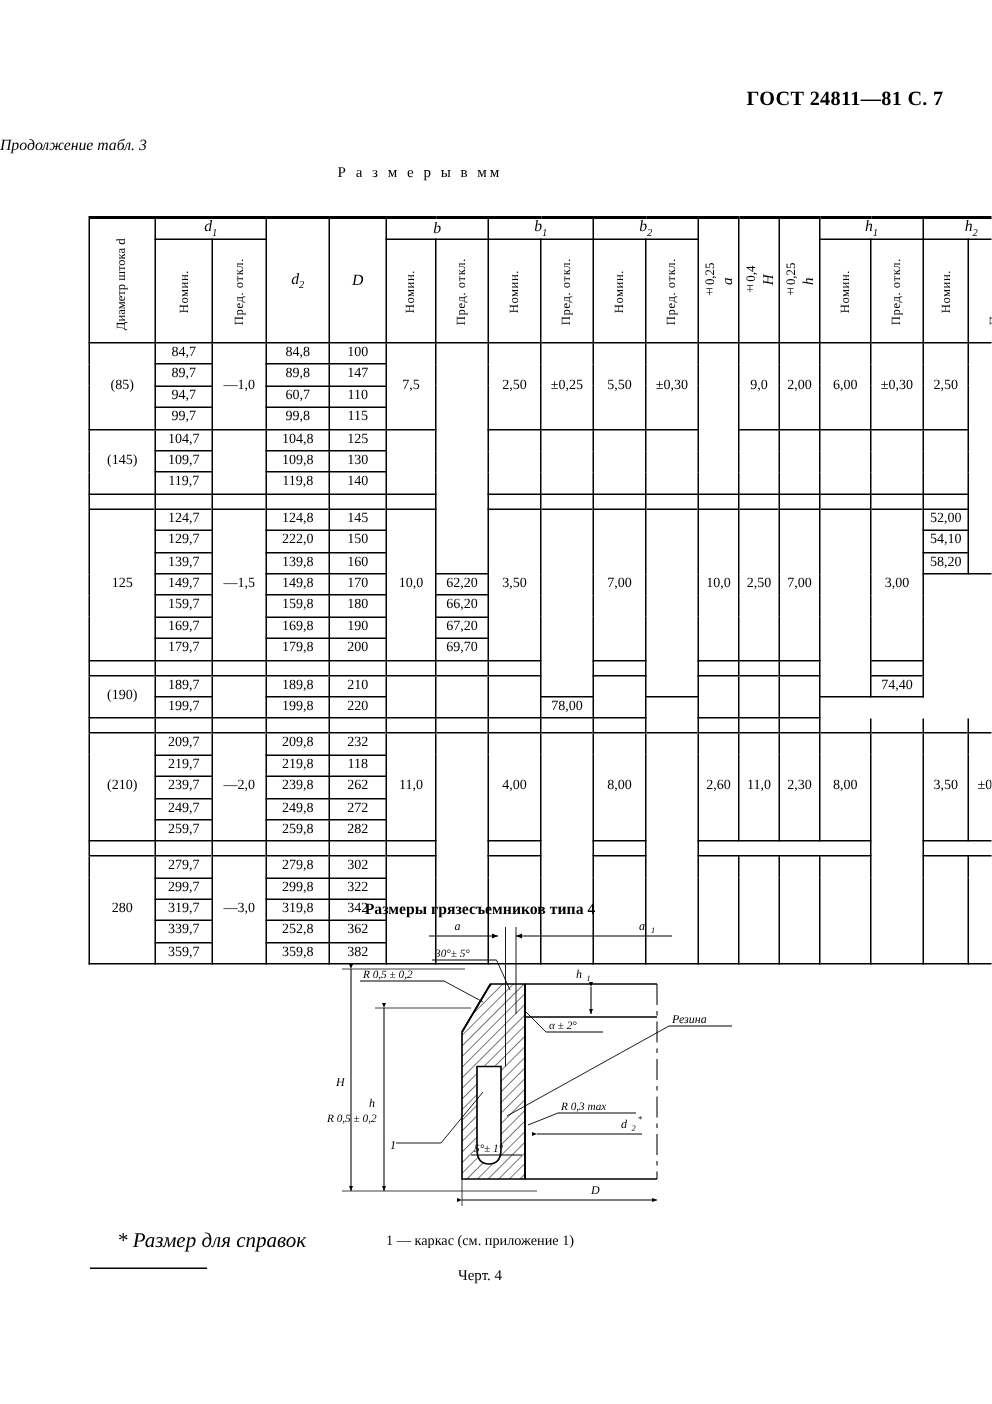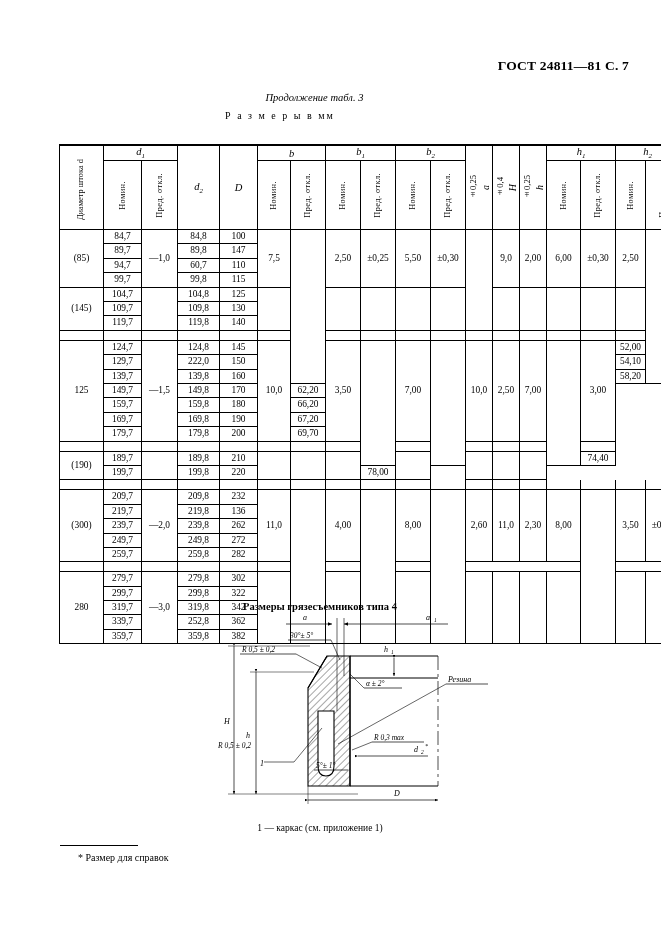--- a/index.html
+++ b/index.html
@@ -30,21 +30,21 @@
     width: 629px;
     text-align: right;
     font-size: 13.5px;
     font-weight: bold;
     letter-spacing: .2px;
   }
   .cont-note {
     position: absolute;
     left: 0; top: 92px;
     width: 629px;
-    text-align: center;
+    text-align: left;
     font-size: 10.5px;
     font-style: italic;
   }
   .sizes-note {
     position: absolute;
     left: 0; top: 110px;
     width: 560px;
     text-align: center;
     font-size: 10px;
     letter-spacing: 2px;
@@ -155,22 +155,23 @@
   }
   .footnote-rule {
     position: absolute;
     left: 60px; top: 845px;
     width: 78px;
     height: 0;
     border-top: 1px solid #000;
   }
   .footnote {
     position: absolute;
-    left: 78px; top: 852px;
-    font-size: 10px;
+    left: 78px; top: 820px;
+    font-size: 14px;
+    font-style: italic;
   }
   .fig-svg text {
     font-family: "Liberation Serif", serif;
     font-style: italic;
   }
 </style>
 </head>
 <body>
 
 <div class="page">
@@ -490,21 +491,21 @@
         <td style="border-top:none;border-bottom:none"></td>
         <td style="border-top:none;border-bottom:none"></td>
         <td style="border-top:none;border-bottom:none"></td>
         <td style="border-top:none;border-bottom:none"></td>
         <td style="border-top:none;border-bottom:none"></td>
         <td style="border-top:none;border-bottom:none"></td>
 
       </tr>
 
       <tr class="blk">
-        <td rowspan="5">(300)</td>
+        <td rowspan="5">(210)</td>
         <td>209,7</td>
         <td rowspan="5">—2,0</td>
         <td>209,8</td>
         <td>232</td>
         <td rowspan="5">11,0</td>
         <td rowspan="11"></td>
         <td rowspan="5">4,00</td>
         <td rowspan="11"></td>
         <td rowspan="5">8,00</td>
         <td rowspan="11"></td>
@@ -513,21 +514,21 @@
         <td rowspan="5">2,30</td>
         <td rowspan="5">8,00</td>
         <td rowspan="11"></td>
         <td rowspan="5">3,50</td>
         <td rowspan="5">±0,30</td>
 
       </tr>
       <tr class="blk">
         <td>219,7</td>
         <td>219,8</td>
-        <td>136</td>
+        <td>118</td>
 
       </tr>
       <tr class="blk">
         <td>239,7</td>
         <td>239,8</td>
         <td>262</td>
 
       </tr>
       <tr class="blk">
         <td>249,7</td>
@@ -688,17 +689,18 @@
       <text x="223" y="138" font-size="5.5">2</text>
       <text x="227" y="132" font-size="6">*</text>
 
       <line x1="110" y1="184" x2="240" y2="184" stroke="#000" stroke-width="0.7" marker-start="url(#ahs)" marker-end="url(#ahs)"></line>
       <text x="196" y="180" font-size="8">D</text>
       <line x1="110" y1="170" x2="110" y2="188" stroke="#000" stroke-width="0.5"></line>
     </svg>
   </div>
 
   <div class="fig-caption">1 — каркас (см. приложение 1)</div>
+  <div class="fig-num">Черт. 4</div>
 
   <div class="footnote-rule"></div>
   <div class="footnote">* Размер для справок</div>
 
 </div>
 
 </body></html>

